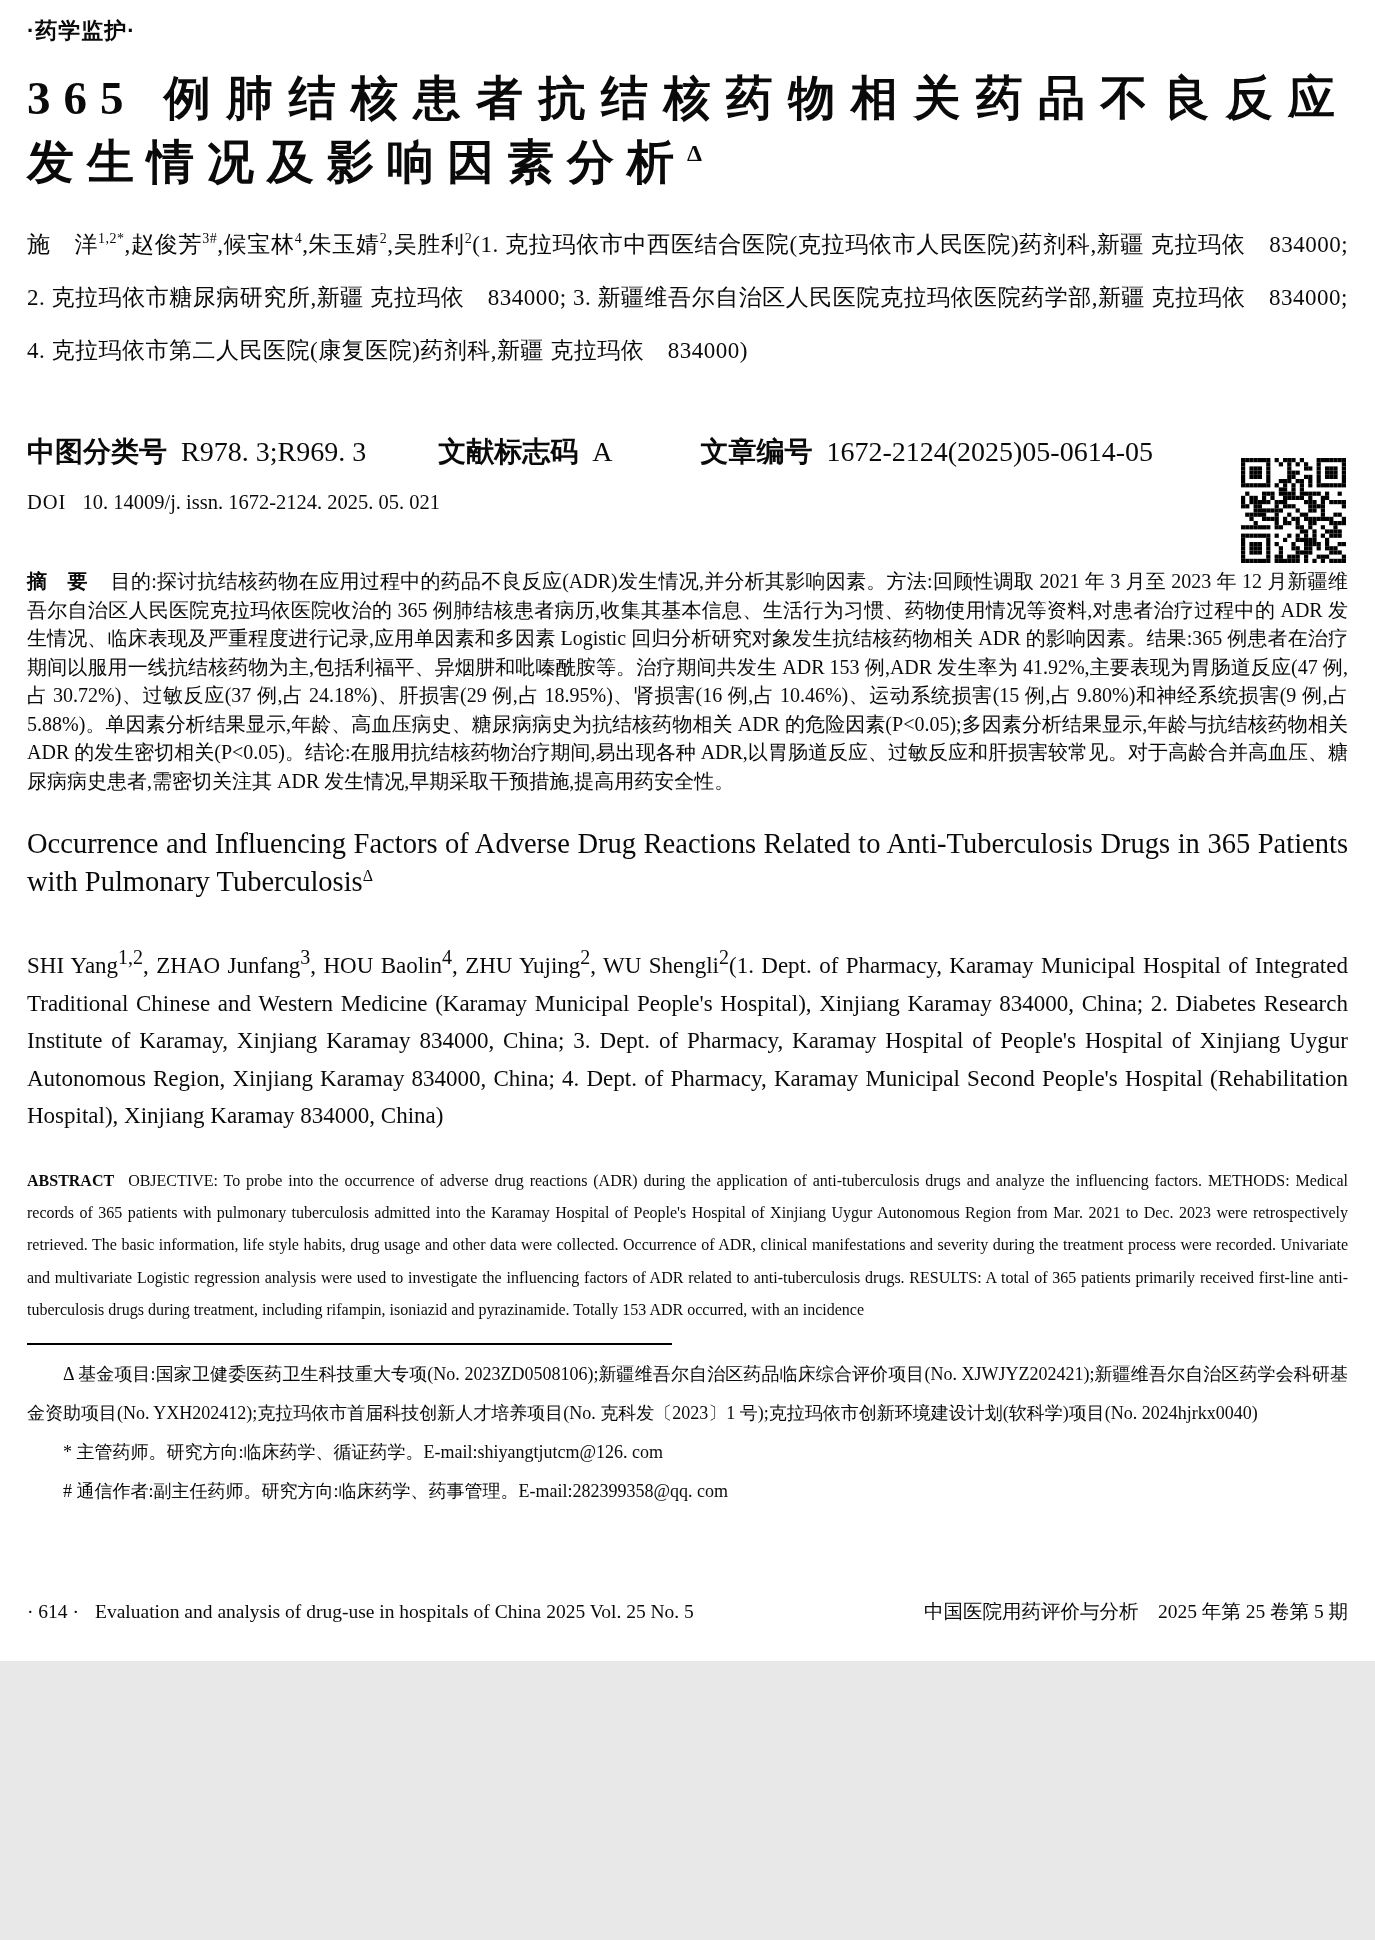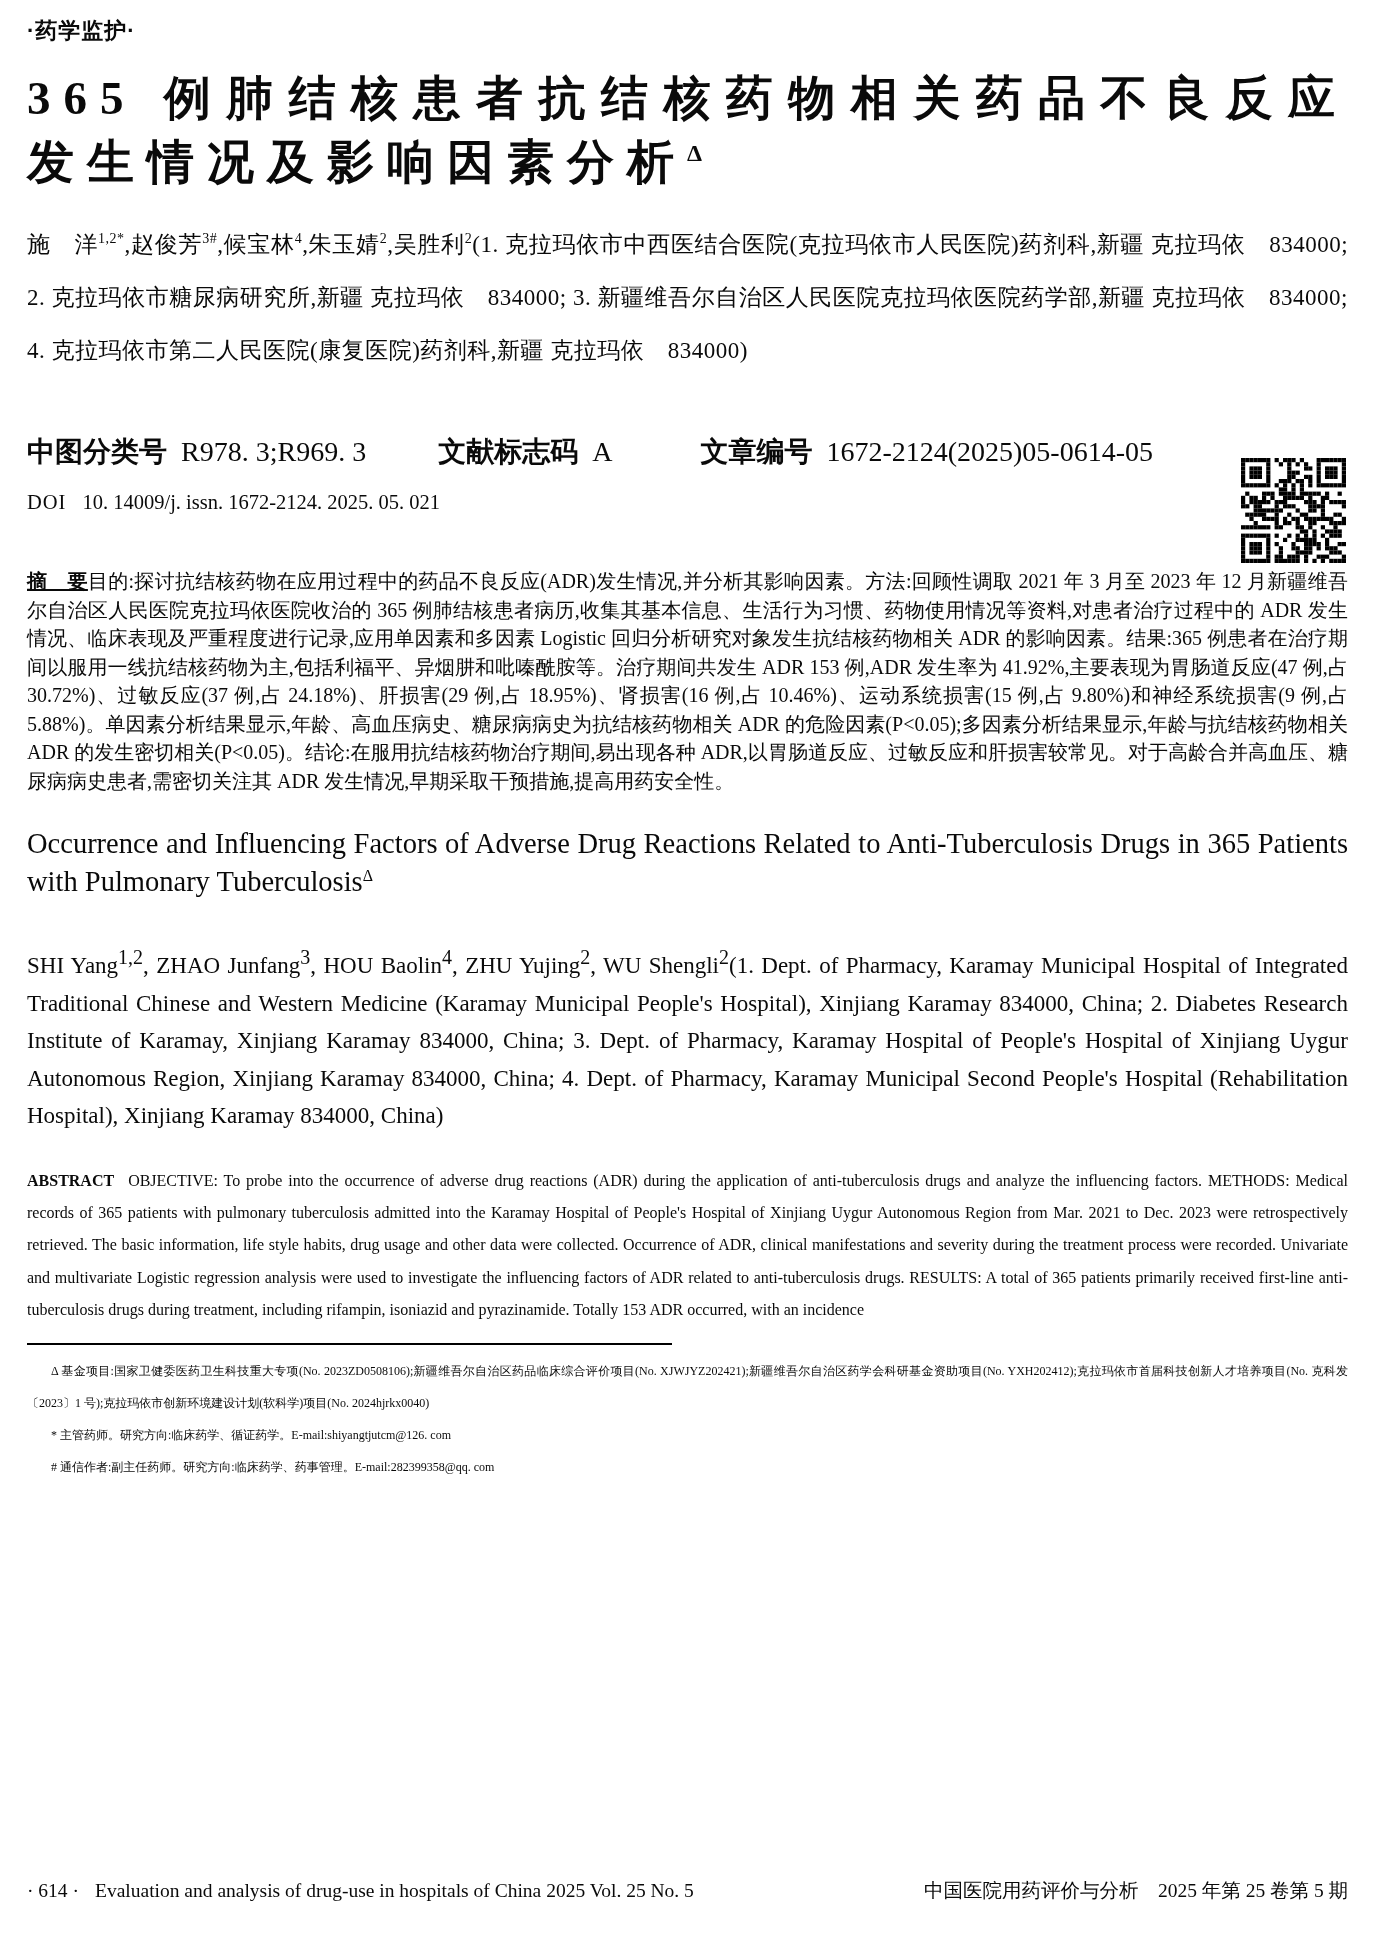--- a/index.html
+++ b/index.html
@@ -1,17 +1,17 @@
 <!DOCTYPE html>
 <html><head>
 <meta charset="utf-8">
 <style>
   html,body{margin:0;padding:0;background:#e8e8e8;}
   .page{
-    width:1375px;height:1940px;margin:0 auto;background:#ffffff;color:#0a0a0a;
+    width:1375px;height:1661px;margin:0 auto;background:#ffffff;color:#0a0a0a;
     position:relative;box-sizing:border-box;padding:16px 27px 0 27px;overflow:hidden;
     font-family:"Liberation Serif","DejaVu Serif",serif;
   }
   .section-label{font-family:"Liberation Sans","DejaVu Sans",sans-serif;font-size:22px;font-weight:600;letter-spacing:1px;}
   .title-zh{
     margin:20px 0 0 0;font-size:47px;line-height:64px;font-weight:700;
     letter-spacing:13px;text-align:justify;
   }
   .title-zh sup{font-size:24px;letter-spacing:0;}
   .authors-zh{
@@ -20,31 +20,31 @@
   .authors-zh sup{font-size:14px;}
   .meta-row{margin-top:60px;font-size:28px;line-height:30px;}
   .meta-label{font-family:"Liberation Sans","DejaVu Sans",sans-serif;font-weight:700;}
   .meta-val{margin-left:14px;}
   .gap-a{margin-right:72px;}
   .gap-b{margin-right:88px;}
   .doi-row{margin-top:20px;font-size:20.5px;line-height:30px;}
   .doi-row .doi-label{letter-spacing:1px;}
   .doi-row .meta-val{margin-left:16px;}
   .abstract-zh{margin-top:50px;font-size:20px;line-height:28.5px;text-align:justify;}
-  .abstract-zh .lbl{font-family:"Liberation Sans","DejaVu Sans",sans-serif;font-weight:700;margin-right:0;text-decoration:underline;}
+  .abstract-zh .lbl{font-family:"Liberation Sans","DejaVu Sans",sans-serif;font-weight:700;margin-right:23px;}
   .keywords-zh{font-size:20px;line-height:29px;margin-top:4px;text-align:justify;}
   .keywords-zh .lbl{font-family:"Liberation Sans","DejaVu Sans",sans-serif;font-weight:700;margin-right:18px;}
   .title-en{margin:30px 0 0 0;font-size:28.5px;line-height:38px;font-weight:400;text-align:justify;}
   .title-en sup{font-size:16px;}
   .authors-en{margin-top:46px;font-size:23px;line-height:37.5px;text-align:justify;}
   .authors-en sup{font-size:20px;}
   .abstract-en{margin-top:30px;font-size:16px;line-height:32.4px;text-align:justify;}
   .abstract-en .lbl{font-weight:700;margin-right:14px;}
   .footnote-sep{border:none;border-top:2px solid #000;width:645px;margin:4px 0 10px 0;}
-  .footnote{font-size:12px;line-height:32px;text-align:justify;}
+  .footnote{font-size:18px;line-height:39px;text-align:justify;}
   .footnote.fund{text-indent:2em;}
   .footnote.note{text-indent:2em;}
   .footer{
     position:absolute;left:27px;right:27px;bottom:36px;
     display:flex;justify-content:space-between;align-items:baseline;
     font-size:19.5px;
   }
   .footer .pageno{margin-right:16px;margin-top:24px;}
   .qr{position:absolute;top:458px;right:29px;width:105px;height:105px;}
   sup{line-height:0;}

